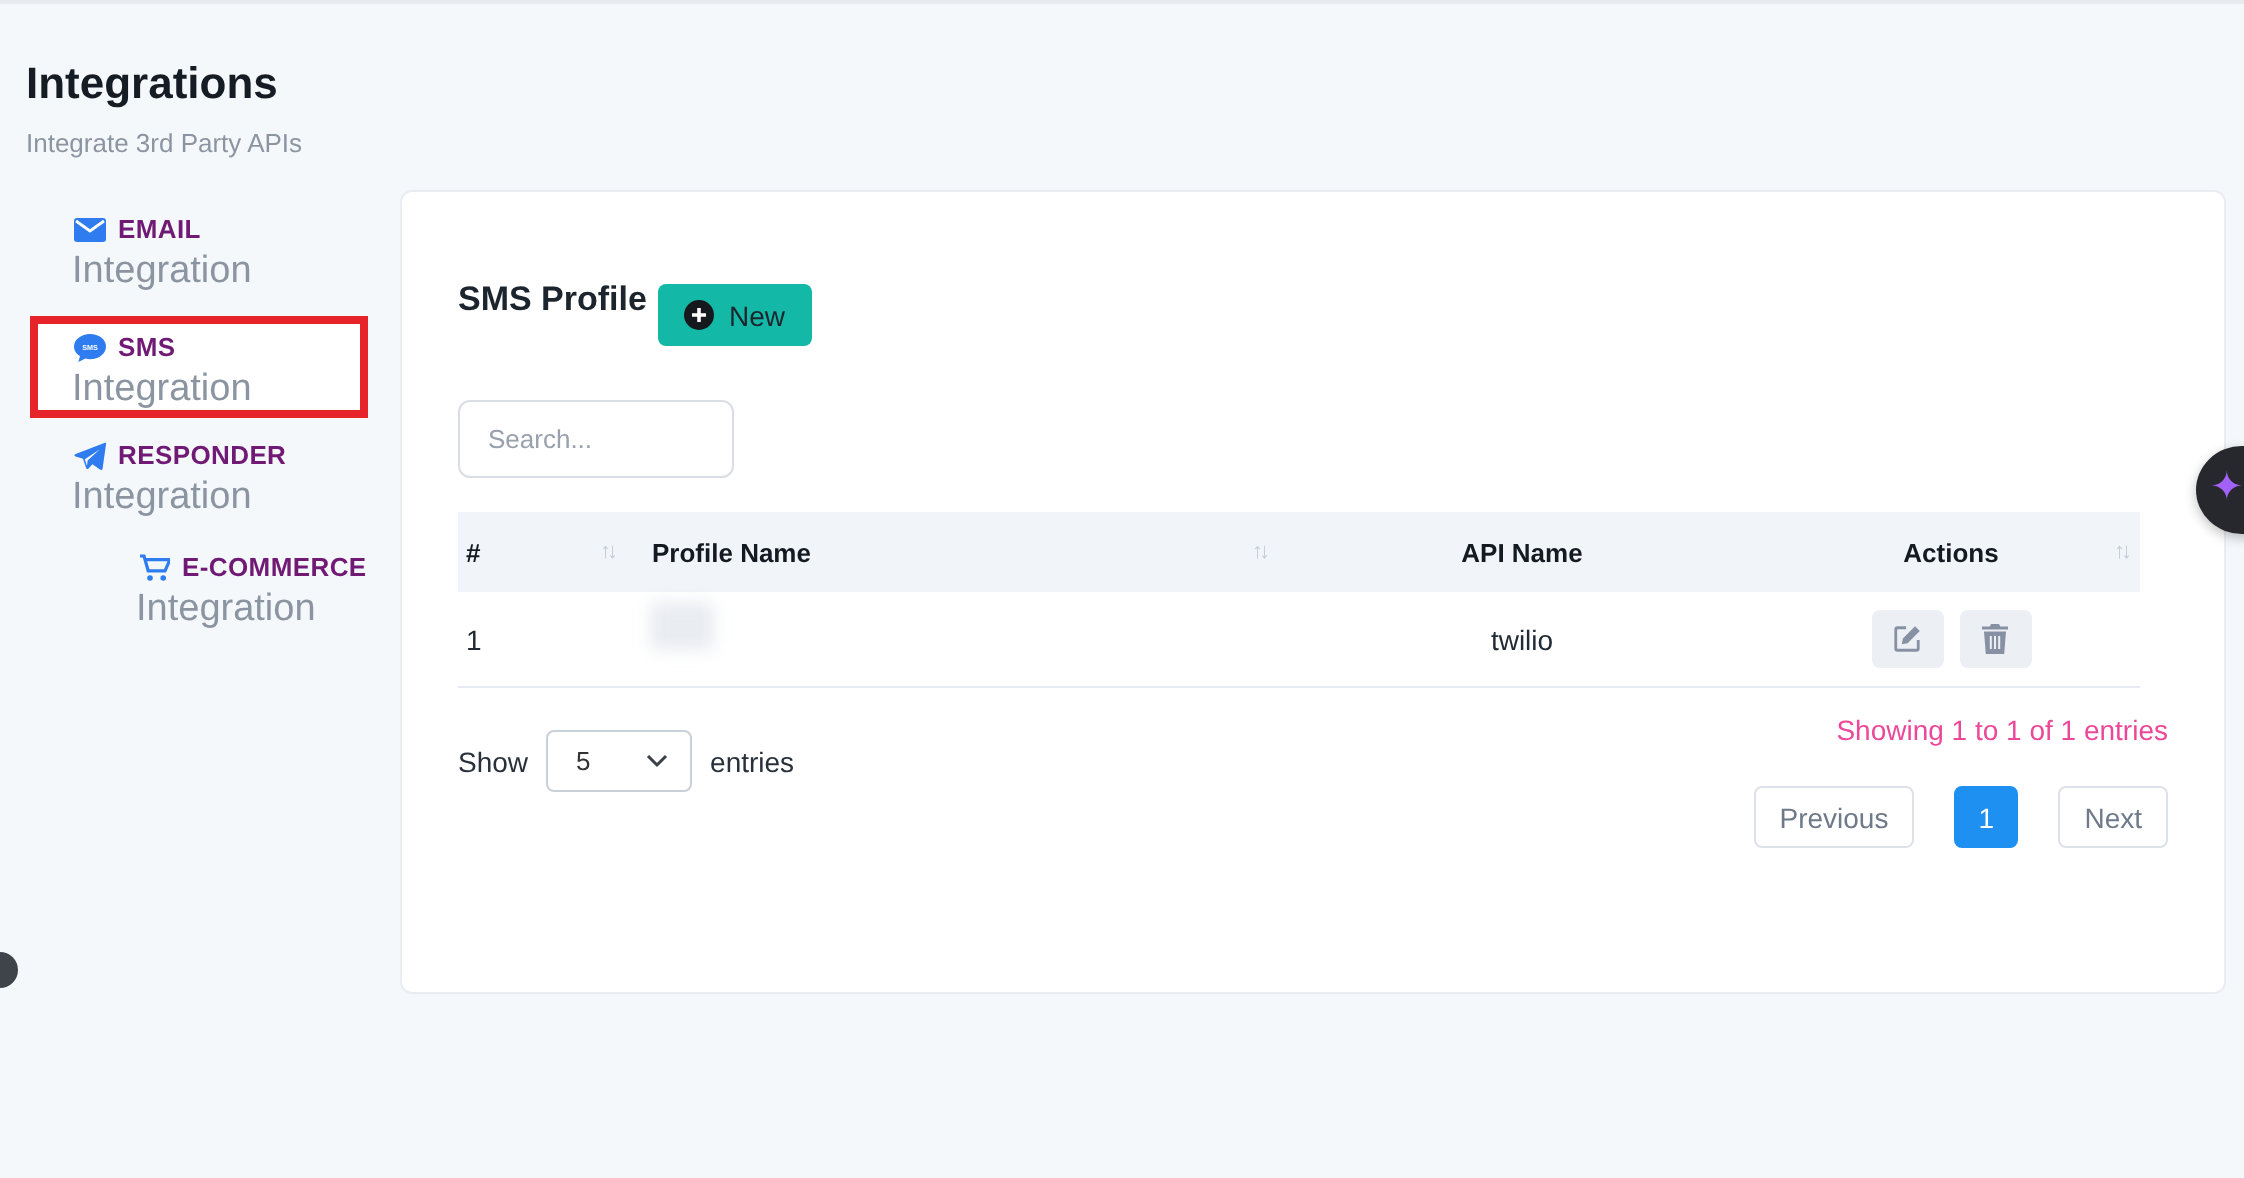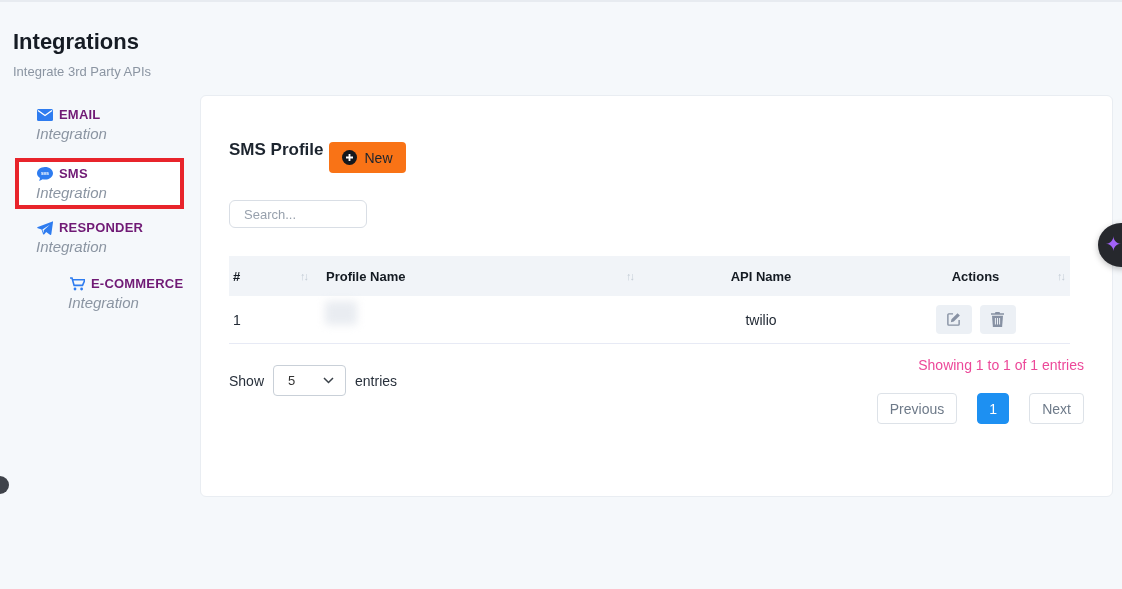--- a/index.html
+++ b/index.html
@@ -9,36 +9,36 @@
             border-top:2px solid #e7ebf0; overflow:hidden; }
 
   
   .page-title { position:absolute; left:13px; top:27px; font-size:22px; font-weight:bold; color:#161c24; }
   .page-subtitle { position:absolute; left:13px; top:62px; font-size:13px; color:#8b95a2; }
 
   
   .side-item { position:absolute; cursor:pointer; }
   .side-row { display:flex; align-items:center; gap:6px; }
   .side-label { font-size:13px; font-weight:bold; color:#701a75; letter-spacing:.2px; }
-  .side-sub { font-size:15px; color:#8b95a2; margin-top:3px;font-style:italic; }
+  .side-sub { font-size:19px; color:#8b95a2; margin-top:3px; }
   .side-icon { display:inline-flex; width:17px; justify-content:center; }
   .side-item.email { left:36px; top:105px; }
   .side-item.sms { left:15px; top:156px; width:169px; height:51px;
                    background:#fff; border:4px solid #e8242b; padding:4px 0 0 17px; }
   .side-item.responder { left:36px; top:218px; }
   .side-item.ecommerce { left:36px; top:274px;margin-left:32px; }
 
   
   .card { position:absolute; left:200px; top:93px; width:913px; height:402px;
           background:#fff; border:1px solid #e9edf2; border-radius:6px; }
   .panel-title { position:absolute; left:28px; top:44px; font-size:17px; font-weight:bold; color:#1c242e; }
-  .new-btn { position:absolute; left:128px; top:46px; width:77px; height:31px; background:#f97316;
+  .new-btn { position:absolute; left:128px; top:46px; width:77px; height:31px; background:#14b8a6;
              border:none; border-radius:4px; display:flex; align-items:center; justify-content:center;
              gap:7px; font-size:14px; color:#1c242e; cursor:pointer; font-family:inherit; }
-  .search-input { position:absolute; left:28px; top:104px; width:138px; height:28px;
+  .search-input { position:absolute; left:28px; top:104px; width:138px; height:39px;
                   border:1px solid #d9dee5; border-radius:6px; padding:0 14px; font-size:13px;
                   color:#333; outline:none; font-family:inherit; }
   .search-input::placeholder { color:#98a1ad; }
 
   
   .tbl { position:absolute; left:28px; top:160px; width:841px; }
   .tbl-head { display:grid; grid-template-columns:82px 330px 240px 189px; background:#f1f4f8; height:40px; }
   .th { display:flex; align-items:center; font-size:13px; font-weight:bold; color:#141a22; position:relative; }
   .th-1 { padding-left:4px; justify-content:space-between; padding-right:4px; }
   .th-2 { padding-left:15px; justify-content:space-between; padding-right:8px; }

